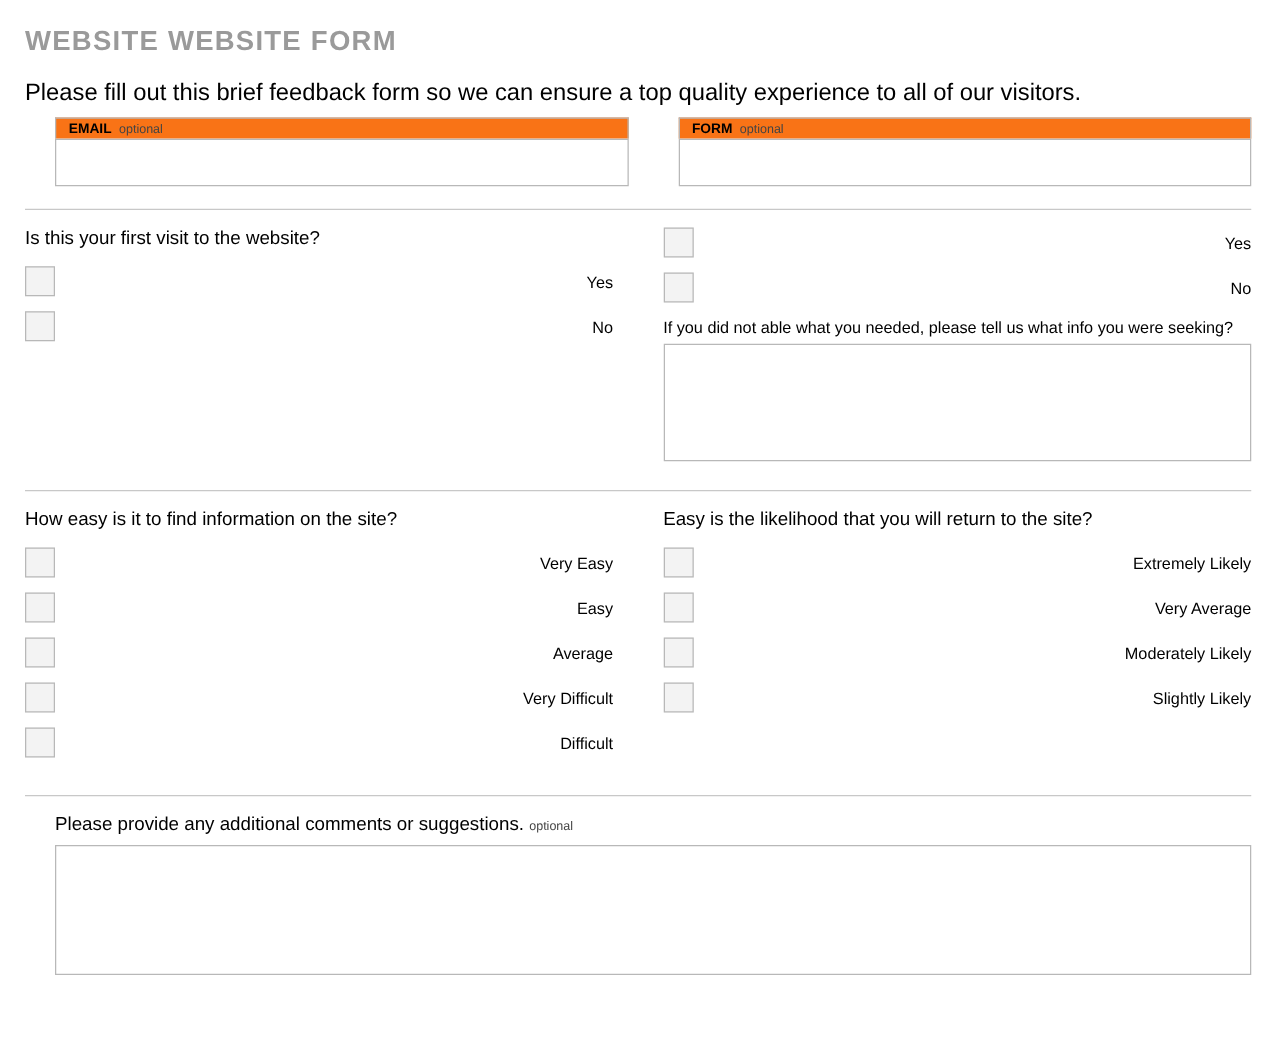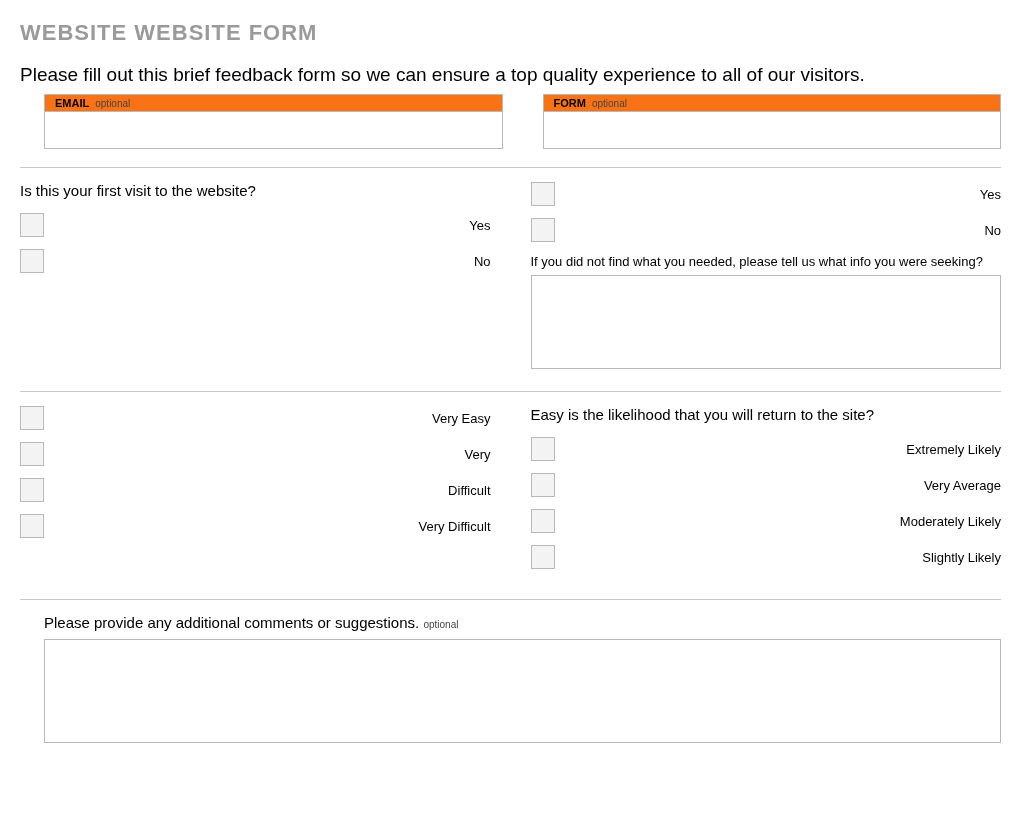--- a/index.html
+++ b/index.html
@@ -135,45 +135,50 @@
   <div class="col">
     <div class="checkbox-row">
       <span class="checkbox"></span>
       <span class="option-label">Yes</span>
     </div>
     <div class="checkbox-row">
       <span class="checkbox"></span>
       <span class="option-label">No</span>
     </div>
     <div class="sub-section indent-right">
-      <div class="sub-question">If you did not find what you needed, please tell us what info you were seeking?</div>
+      <div class="sub-question">If you did not able what you needed, please tell us what info you were seeking?</div>
       <textarea class="textarea-box" style=""></textarea>
     </div>
   </div>
 </div>
 
 <hr class="section-rule">
 
 <div class="two-col">
   <div class="col">
+    <div class="question">How easy is it to find information on the site?</div>
     <div class="checkbox-row">
         <span class="checkbox"></span>
         <span class="option-label">Very Easy</span>
       </div>
     <div class="checkbox-row">
         <span class="checkbox"></span>
-        <span class="option-label">Very</span>
+        <span class="option-label">Easy</span>
+      </div>
+    <div class="checkbox-row">
+        <span class="checkbox"></span>
+        <span class="option-label">Average</span>
+      </div>
+    <div class="checkbox-row">
+        <span class="checkbox"></span>
+        <span class="option-label">Very Difficult</span>
       </div>
     <div class="checkbox-row">
         <span class="checkbox"></span>
         <span class="option-label">Difficult</span>
-      </div>
-    <div class="checkbox-row">
-        <span class="checkbox"></span>
-        <span class="option-label">Very Difficult</span>
       </div>
   </div>
   <div class="col">
     <div class="question">Easy is the likelihood that you will return to the site?</div>
     <div class="checkbox-row">
         <span class="checkbox"></span>
         <span class="option-label">Extremely Likely</span>
       </div>
     <div class="checkbox-row">
         <span class="checkbox"></span>

